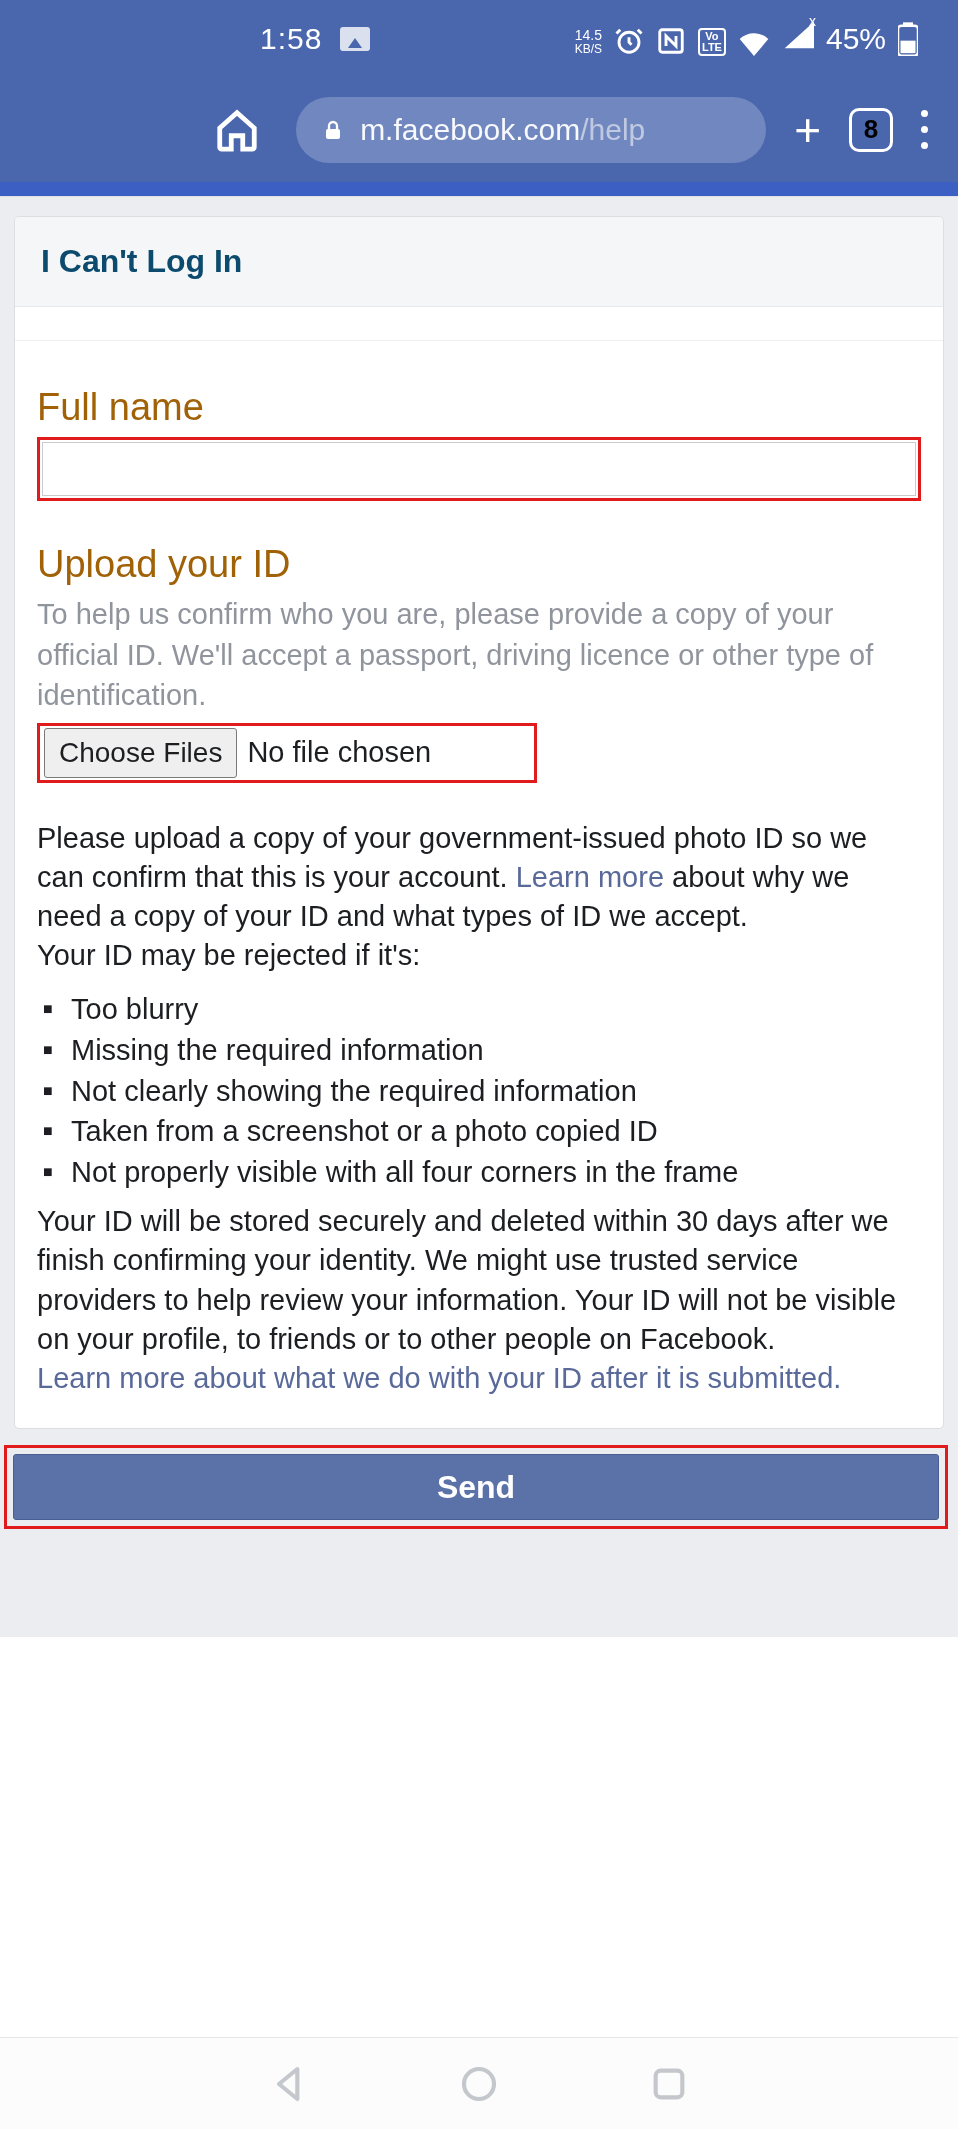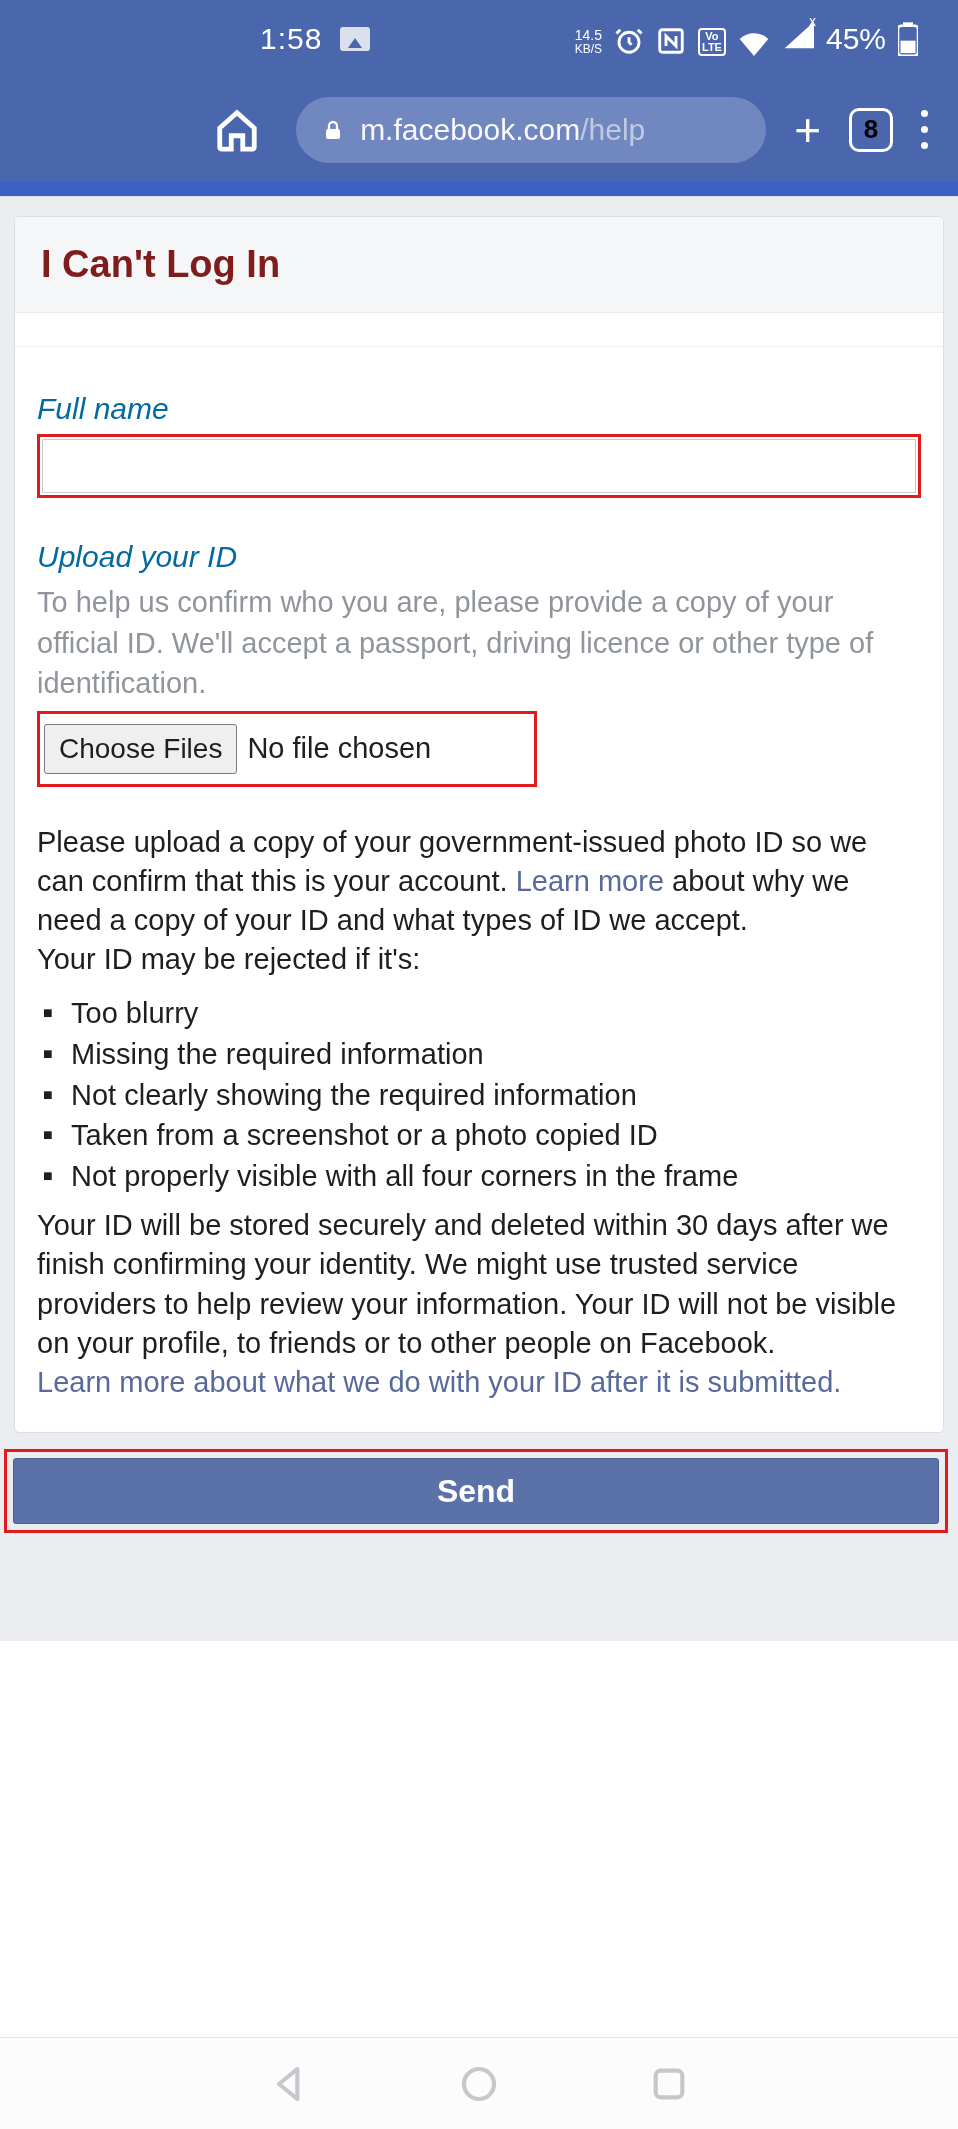--- a/index.html
+++ b/index.html
@@ -55,41 +55,41 @@
     .card {
       background: #fff;
       border: 1px solid #dcdee2;
       border-radius: 5px;
       overflow: hidden;
     }
     .card-header {
       background: #f5f6f7;
       border-bottom: 1px solid #e8e9eb;
       padding: 26px 26px;
-      font-size: 38px; font-weight: 700; color: #7f1d1d;
+      font-size: 32px; font-weight: 700; color: #0c4a6e;
     }
     .thin-row { height: 34px; border-bottom: 1px solid #efefef; }
     .form-area { padding: 45px 22px 30px 22px; font-size: 29px; color:#1c1e21;}
-    .label { font-size: 30px; color:#0369a1; margin-bottom: 8px; font-style: italic; }
+    .label { font-size: 38px; color:#a16207; margin-bottom: 8px; }
     .input-highlight {
       border: 3px solid #e11b1b;
       padding: 2px;
       margin-bottom: 42px;
     }
     .text-input {
       width: 100%; height: 54px;
       border: 1px solid #c9cacc;
       background: #fff;
       font-size: 26px; padding: 0 10px;
     }
     .helper { color: #90949c; font-size: 29px; line-height: 1.4; margin: 8px 0 5px 0;}
     .file-highlight {
       border: 3px solid #e11b1b;
       display: inline-flex; align-items: center;
-      height: 76px; padding: 0 12px 0 4px; gap: 10px;
+      height: 60px; padding: 0 12px 0 4px; gap: 10px;
       margin-top:2px;
       width:500px;
     }
     .choose-btn {
       background: #efefef; border: 1px solid #7a7a7a;
       border-radius:3px;
       font-size: 28px; padding: 8px 14px; cursor: pointer;
       font-family: Arial; color:#1c1e21;
     }
     .file-status { font-size: 29px; color:#1c1e21; }

